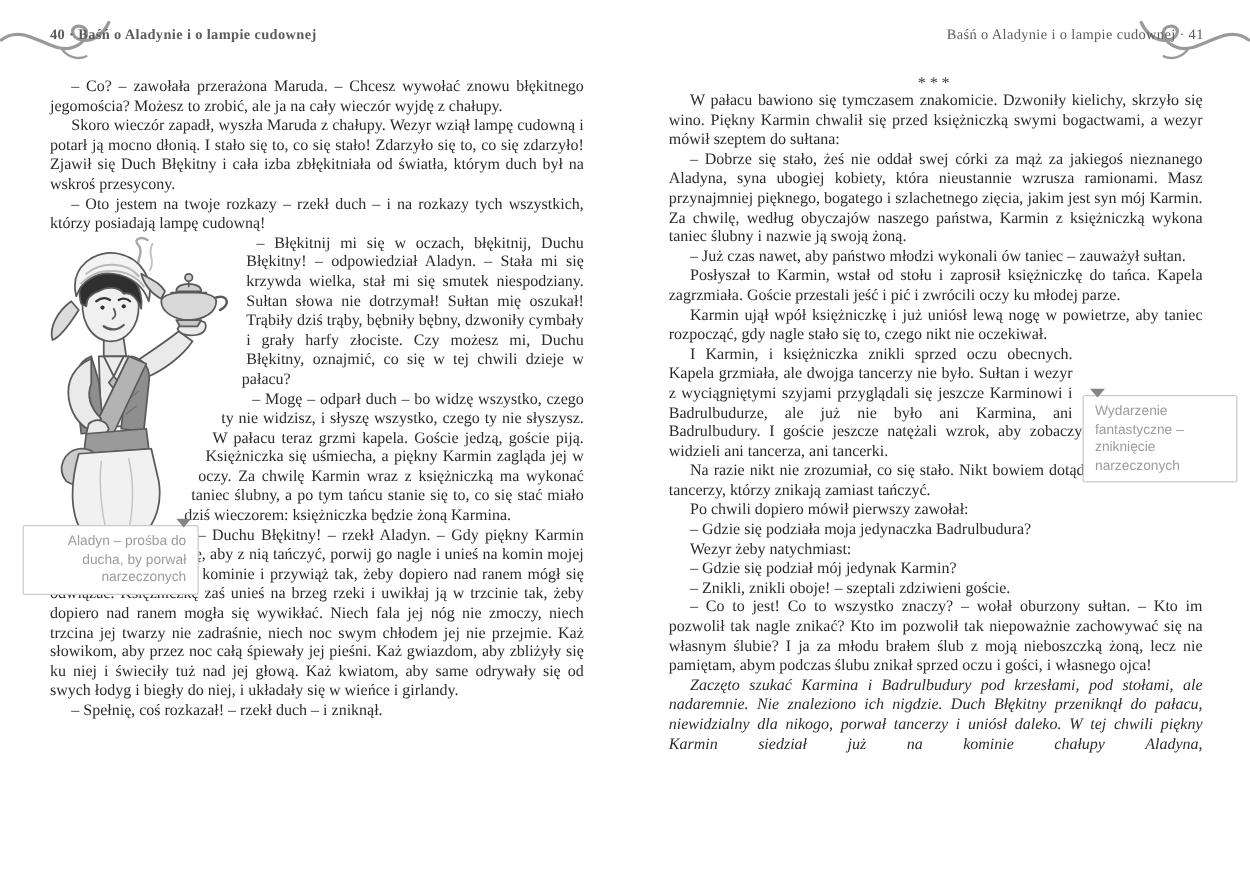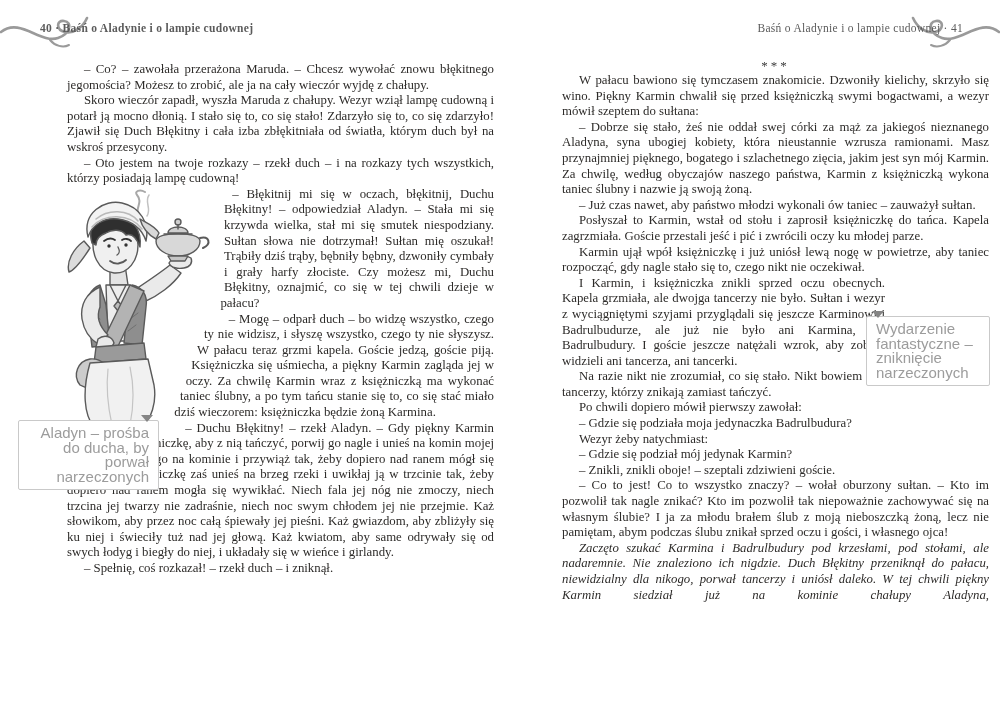--- a/index.html
+++ b/index.html
@@ -10,39 +10,39 @@
   .running-head{position:absolute;top:22px;font-size:11.5px;color:#5b5b5b;letter-spacing:.3px;white-space:nowrap;}
   .running-head.left{left:40px;font-weight:bold;}
   .running-head.right{right:37px;text-align:left;}
 
   
   .ornament{position:absolute;top:13px;width:92px;height:36px;}
   .ornament.left{left:0;}
   .ornament.right{right:0;transform:scaleX(-1);}
 
   
-  .col{position:absolute;width:427px;text-align:justify;font-size:12.8px;line-height:15.6px;color:#2d2b29;hyphens:auto;margin-left:27px;}
+  .col{position:absolute;width:427px;text-align:justify;font-size:12.8px;line-height:15.6px;color:#2d2b29;hyphens:auto;}
   .col-left{left:40px;top:62px;}
   .col-right{left:535px;top:58px;}
   .col p{margin:0;text-indent:17px;}
 
   .stars{text-align:center;text-indent:0 !important;font-size:13px;letter-spacing:3px;color:#3a3a3a;margin:0 0 15px 0;line-height:15px;}
 
   
   figure.illu{float:left;width:168px;height:238px;margin:2px 4px 0 -15px;padding:0;
     shape-outside: polygon(0 0, 105px 0, 132px 8px, 150px 28px, 162px 48px, 166px 66px, 158px 88px, 146px 108px, 134px 130px, 124px 152px, 116px 174px, 108px 196px, 100px 218px, 92px 238px, 0 238px);
     shape-margin:7px;}
   figure.illu svg{display:block;}
 
   
   .note-spacer{float:right;width:104px;height:50px;}
 
   
   .note{position:absolute;z-index:5;background:#fff;border:1px solid #c9c9c9;border-radius:2px;
-    font-family:"Liberation Sans",sans-serif;font-size:15px;line-height:14.5px;color:#9c9c9c;
+    font-family:"Liberation Sans",sans-serif;font-size:11px;line-height:14.5px;color:#9c9c9c;
     padding:5px 9px;box-sizing:border-box;}
   .note-left{left:18px;top:420px;width:141px;text-align:right;}
   .note-right{left:866px;top:316px;width:124px;text-align:left;}
   .note-marker{position:absolute;top:-6px;width:0;height:0;border-left:6px solid transparent;border-right:6px solid transparent;border-top:7px solid #858585;}
   .note-left .note-marker{right:5px;}
   .note-right .note-marker{left:5px;}
 
   .last-spread{text-align-last:justify;font-style:italic;}
 </style>
 </head>

